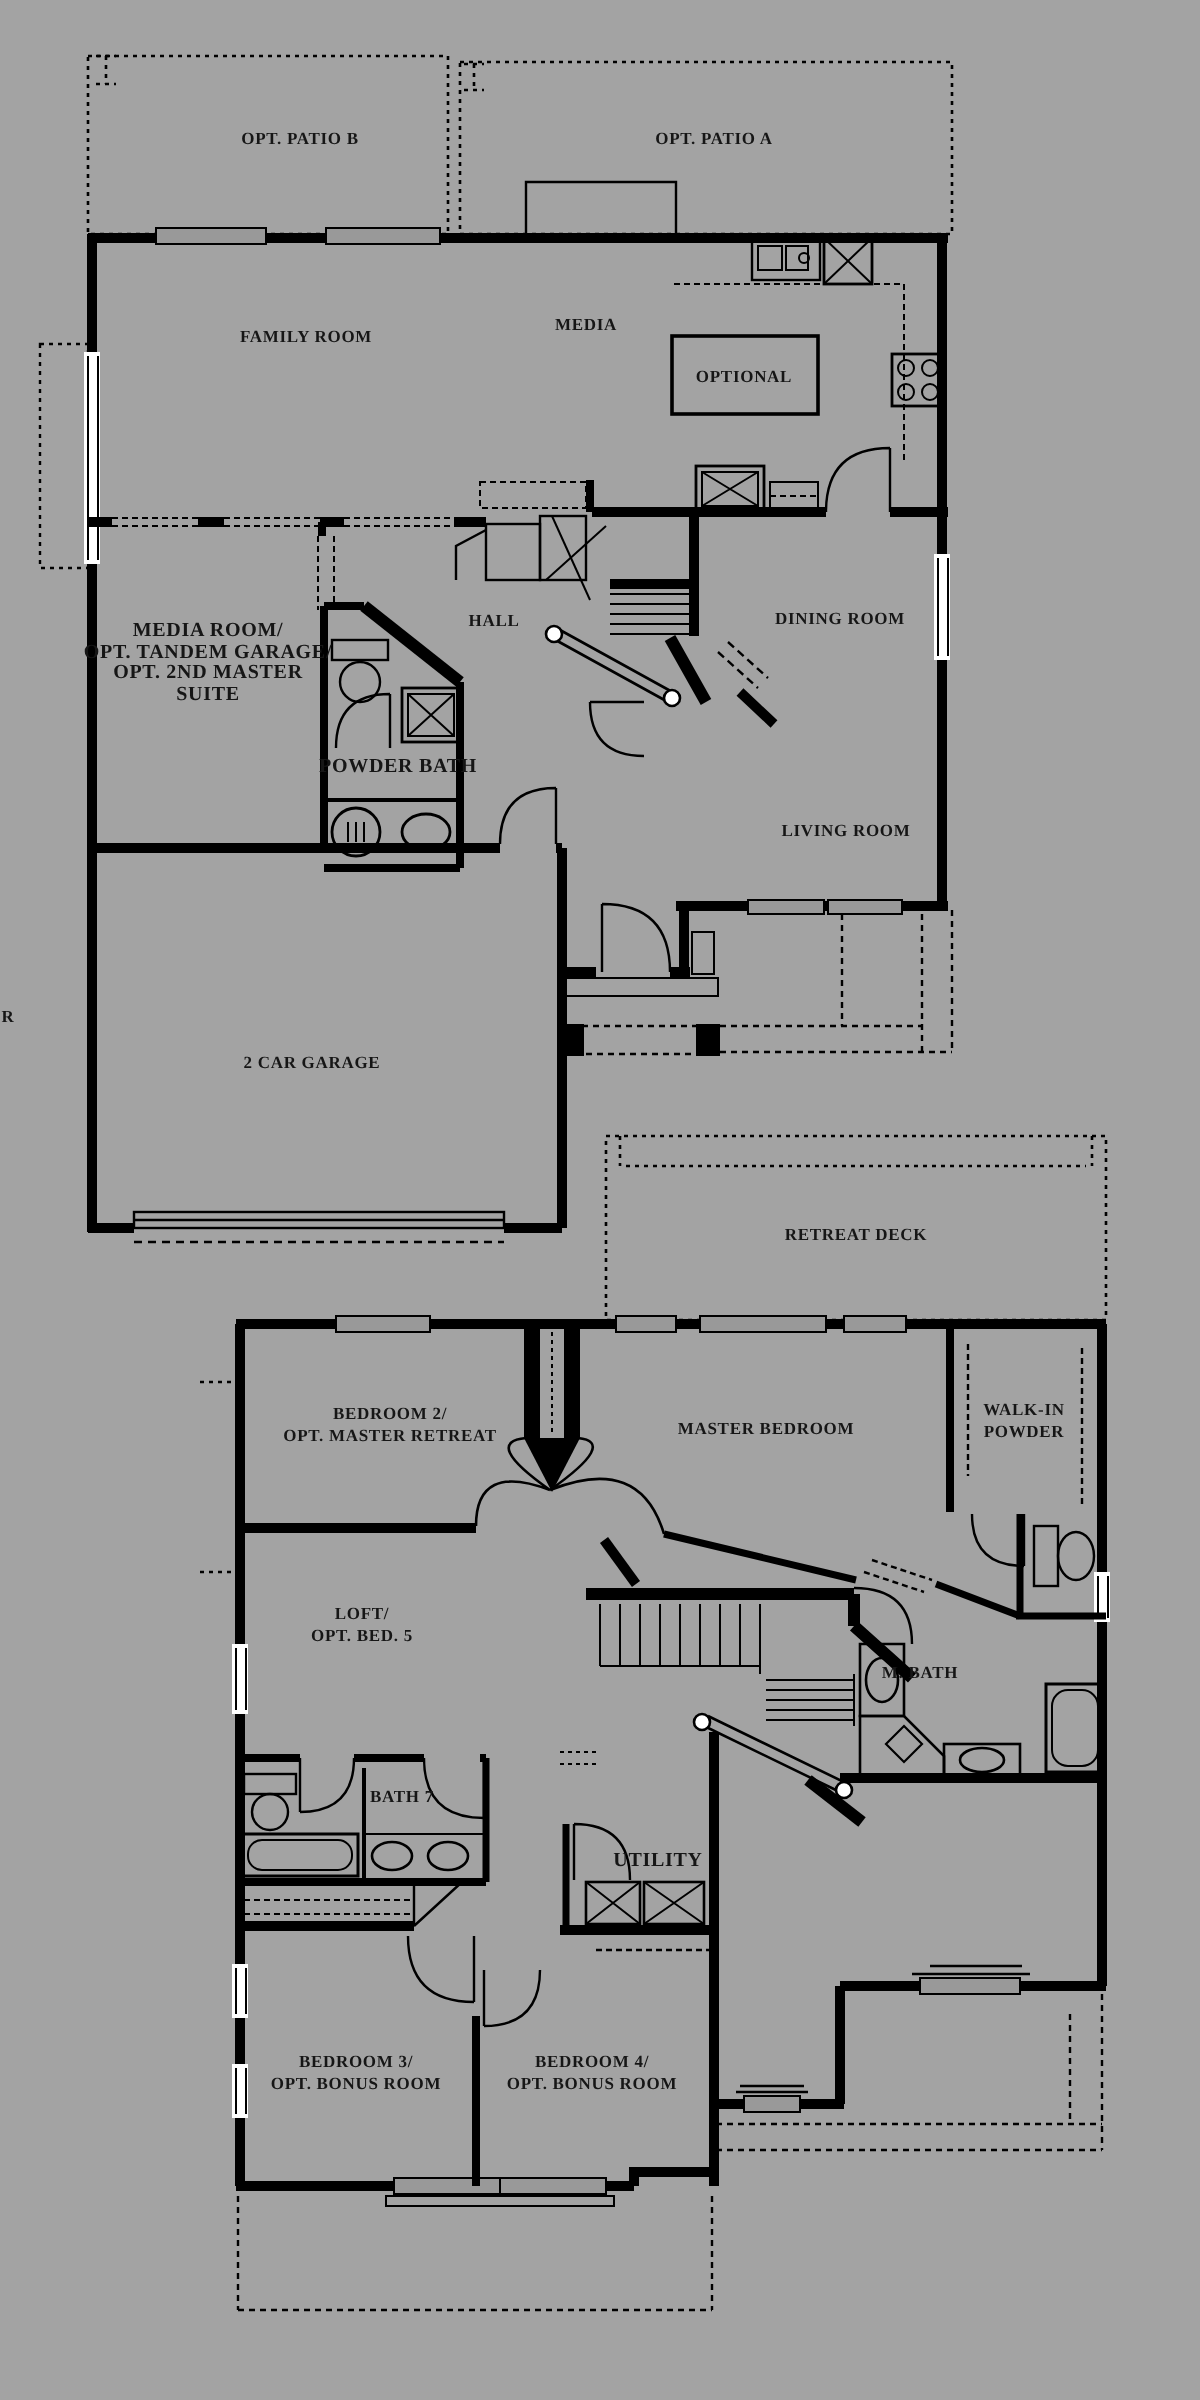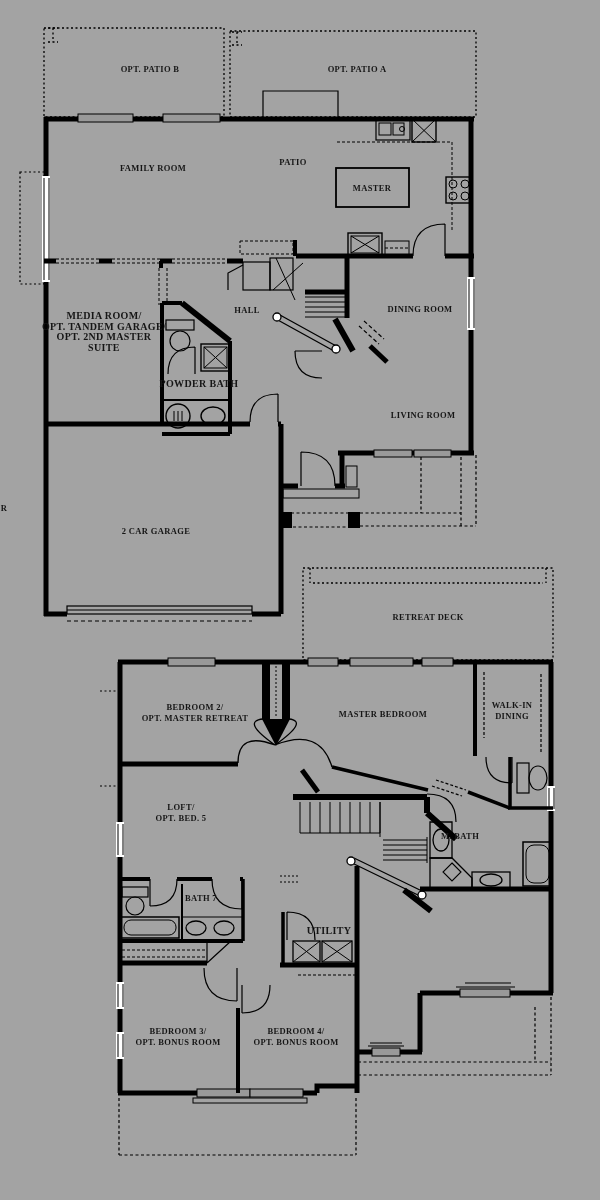--- a/index.html
+++ b/index.html
@@ -342,39 +342,39 @@
       <path d="M119,1098 V1155 M119,1155 H356 M356,1098 V1155"></path>
       <path d="M358,1062 H551 M358,1075 H551"></path>
       <path d="M535,1007 V1062 M551,997 V1075"></path>
     </g>
   </g>
 </svg>
 
 <div class="label" style="left:150px;top:69px">OPT. PATIO B</div>
 <div class="label" style="left:357px;top:69px">OPT. PATIO A</div>
 <div class="label" style="left:153px;top:168px">FAMILY ROOM</div>
-<div class="label" style="left:293px;top:162px">PATIO</div>
-<div class="label" style="left:372px;top:188px">MASTER</div>
+<div class="label" style="left:293px;top:162px">MEDIA</div>
+<div class="label" style="left:372px;top:188px">OPTIONAL</div>
 <div class="label small" style="left:104px;top:332px">MEDIA ROOM/
 OPT. TANDEM GARAGE/
 OPT. 2ND MASTER
 SUITE</div>
 <div class="label" style="left:247px;top:310px">HALL</div>
 <div class="label" style="left:420px;top:309px">DINING ROOM</div>
 <div class="label small" style="left:199px;top:384px">POWDER BATH</div>
 <div class="label" style="left:423px;top:415px">LIVING ROOM</div>
 <div class="label" style="left:156px;top:531px">2 CAR GARAGE</div>
 <div class="label" style="left:4px;top:508px">R</div>
 
 <div class="label" style="left:428px;top:617px">RETREAT DECK</div>
 <div class="label" style="left:195px;top:712px">BEDROOM 2/
 OPT. MASTER RETREAT</div>
 <div class="label" style="left:383px;top:714px">MASTER BEDROOM</div>
 <div class="label" style="left:512px;top:710px">WALK-IN
-DINING</div>
+POWDER</div>
 <div class="label" style="left:181px;top:812px">LOFT/
 OPT. BED. 5</div>
 <div class="label" style="left:460px;top:836px">M. BATH</div>
 <div class="label" style="left:201px;top:898px">BATH 7</div>
 <div class="label small" style="left:329px;top:931px">UTILITY</div>
 <div class="label" style="left:178px;top:1036px">BEDROOM 3/
 OPT. BONUS ROOM</div>
 <div class="label" style="left:296px;top:1036px">BEDROOM 4/
 OPT. BONUS ROOM</div>
 </div>

